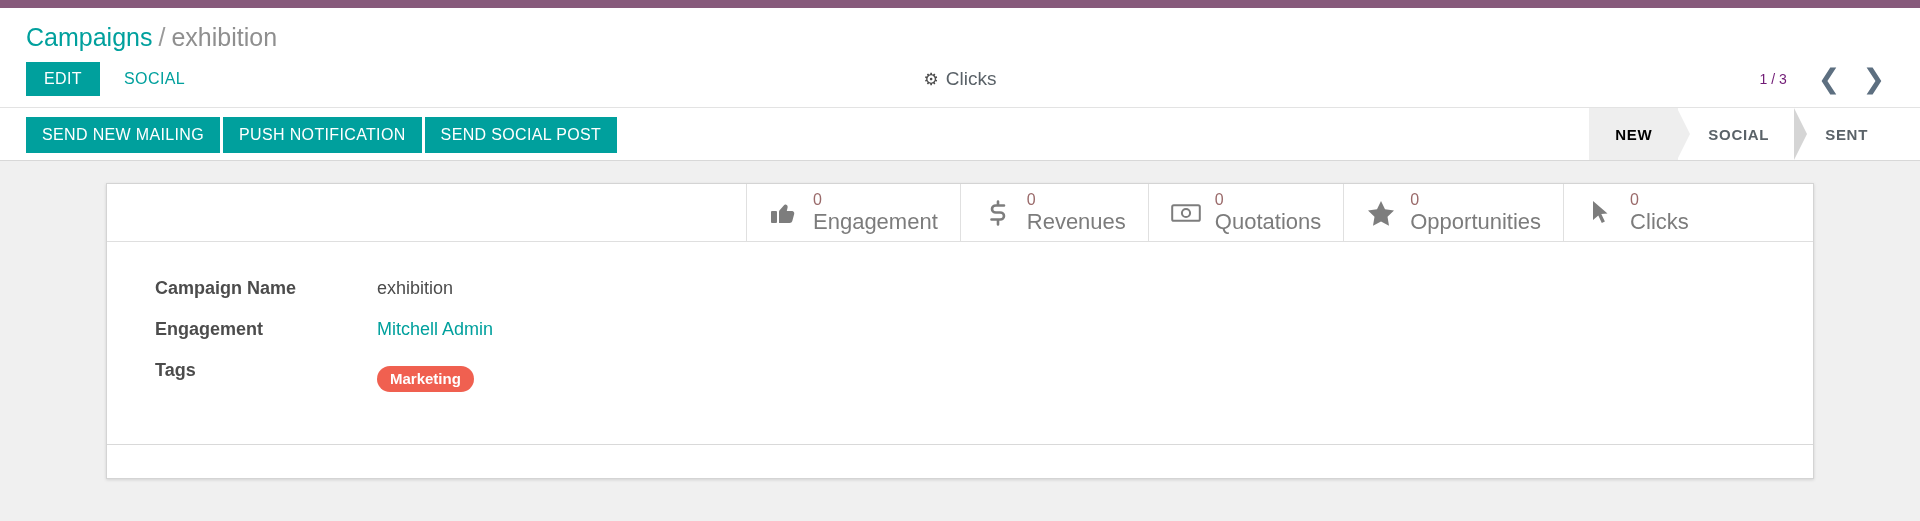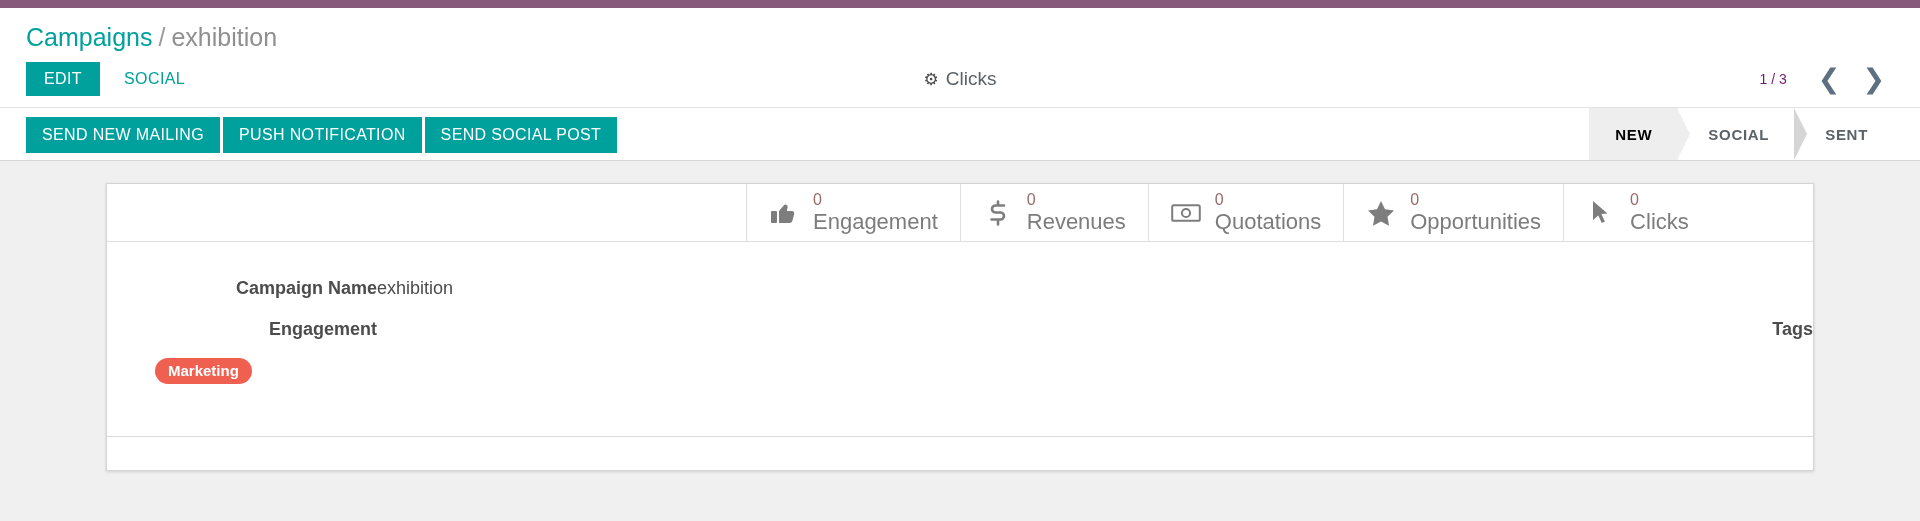--- a/index.html
+++ b/index.html
@@ -281,21 +281,20 @@
     grid-template-columns: 222px auto;
     row-gap: 17px;
     padding-left: 48px;
   }
 
   .f-label {
     font-size: 18px;
     font-weight: bold;
     color: #4c4c4c;
     line-height: 24px;
-    text-align: right;
   }
   .f-value {
     font-size: 18px;
     color: #4c4c4c;
     line-height: 24px;
   }
   .f-value.link {
     color: #00a09d;
     cursor: pointer;
   }
@@ -303,20 +302,21 @@
   .tag {
     display: inline-block;
     background: #f06050;
     color: #ffffff;
     font-size: 15px;
     font-weight: bold;
     border-radius: 100px;
     padding: 4px 13px 5px 13px;
     line-height: 17px;
     cursor: pointer;
+    margin-top: 8px;
   }
 
   .sheet-footer {
     border-top: 1px solid #d9d9d9;
     height: 34px;
   }
 </style>
 </head>
 <body>
 
@@ -431,20 +431,21 @@
       </div>
     </div>
 
     <div class="form-body">
       <div class="form-grid">
 
         <div class="f-label">Campaign Name</div>
         <div class="f-value">exhibition</div>
 
         <div class="f-label">Engagement</div>
+        <div class="f-value link">Mitchell Admin</div>
 
         <div class="f-label">Tags</div>
         <div>
           <span class="tag">Marketing</span>
         </div>
 
       </div>
     </div>
 
     <div class="sheet-footer"></div>

